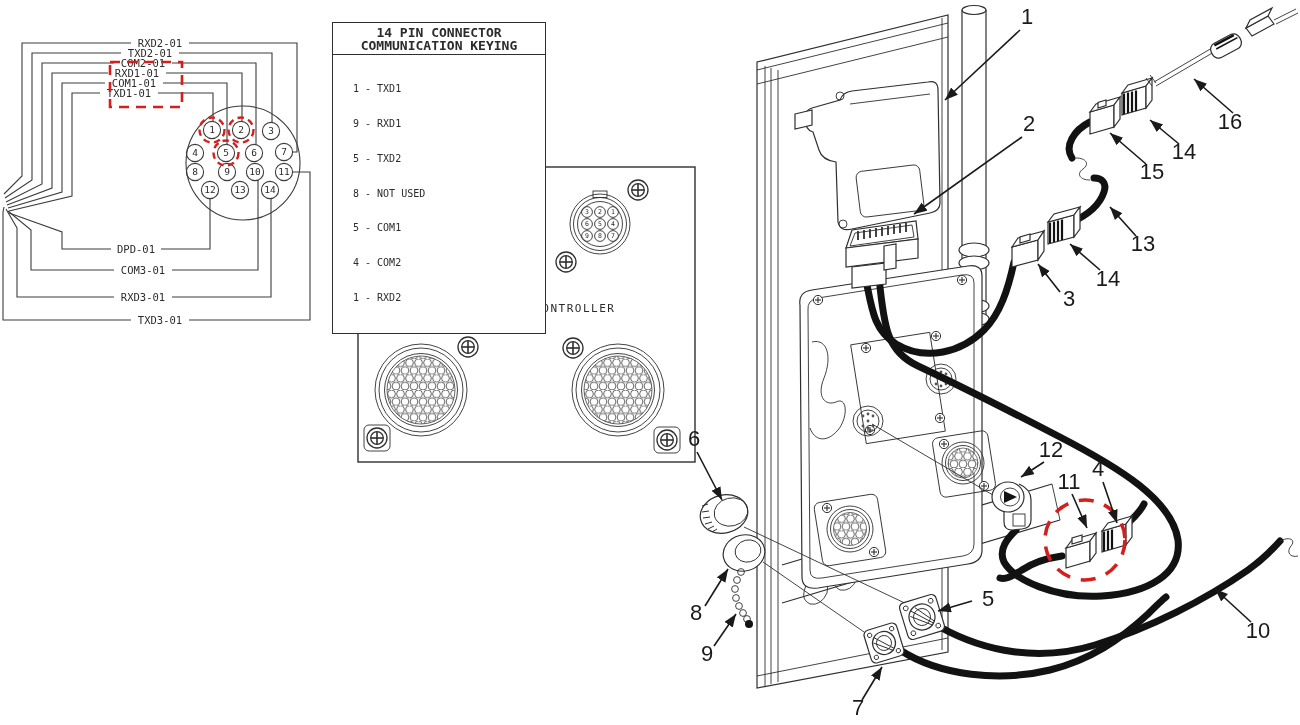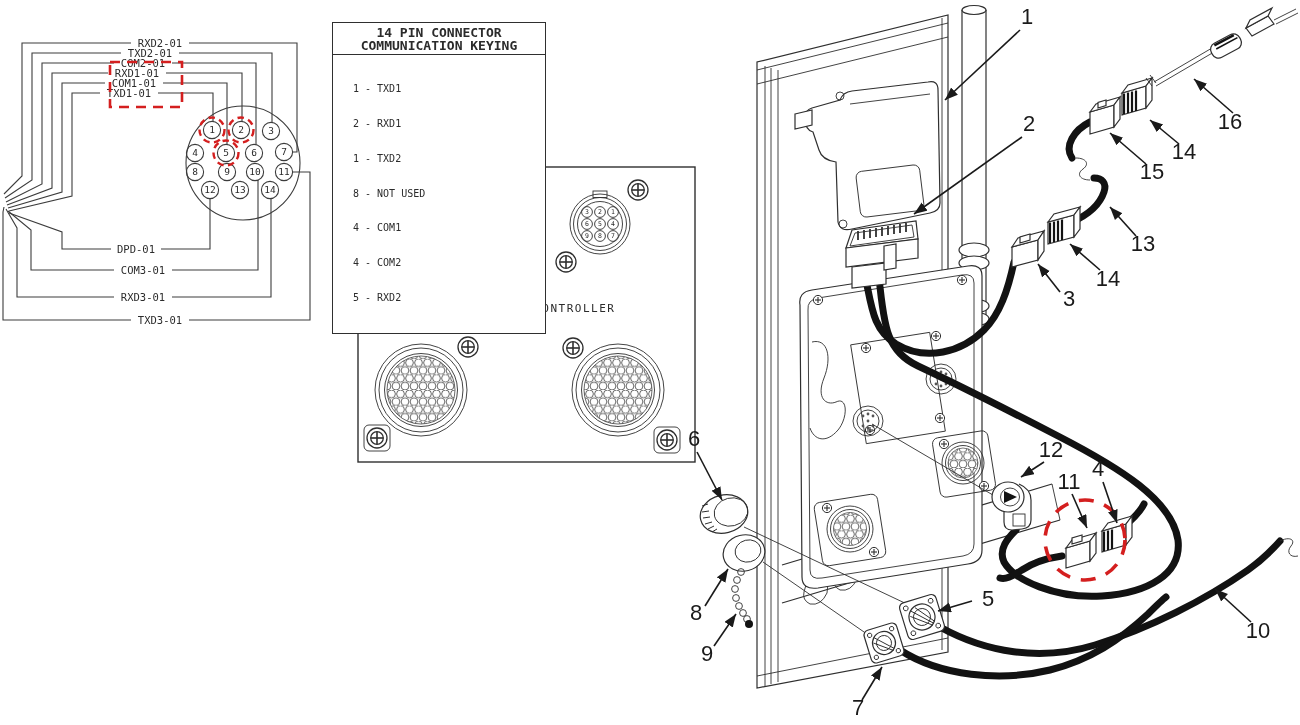--- a/index.html
+++ b/index.html
@@ -549,23 +549,23 @@
 </svg>
 
 <div id="pin-table">
   <div class="title">
     <div>14 PIN CONNECTOR</div>
     <div>COMMUNICATION KEYING</div>
   </div>
   <div class="cols">
     <div class="col l">
       <div>1 - TXD1</div>
-      <div>2 - RXD1</div>
-      <div>1 - TXD2</div>
+      <div>9 - RXD1</div>
+      <div>5 - TXD2</div>
       <div>8 - NOT USED</div>
-      <div>4 - COM1</div>
+      <div>5 - COM1</div>
       <div>4 - COM2</div>
-      <div>5 - RXD2</div>
+      <div>1 - RXD2</div>
     </div>
   </div>
 </div>
 
 </div>
 
 </body></html>

